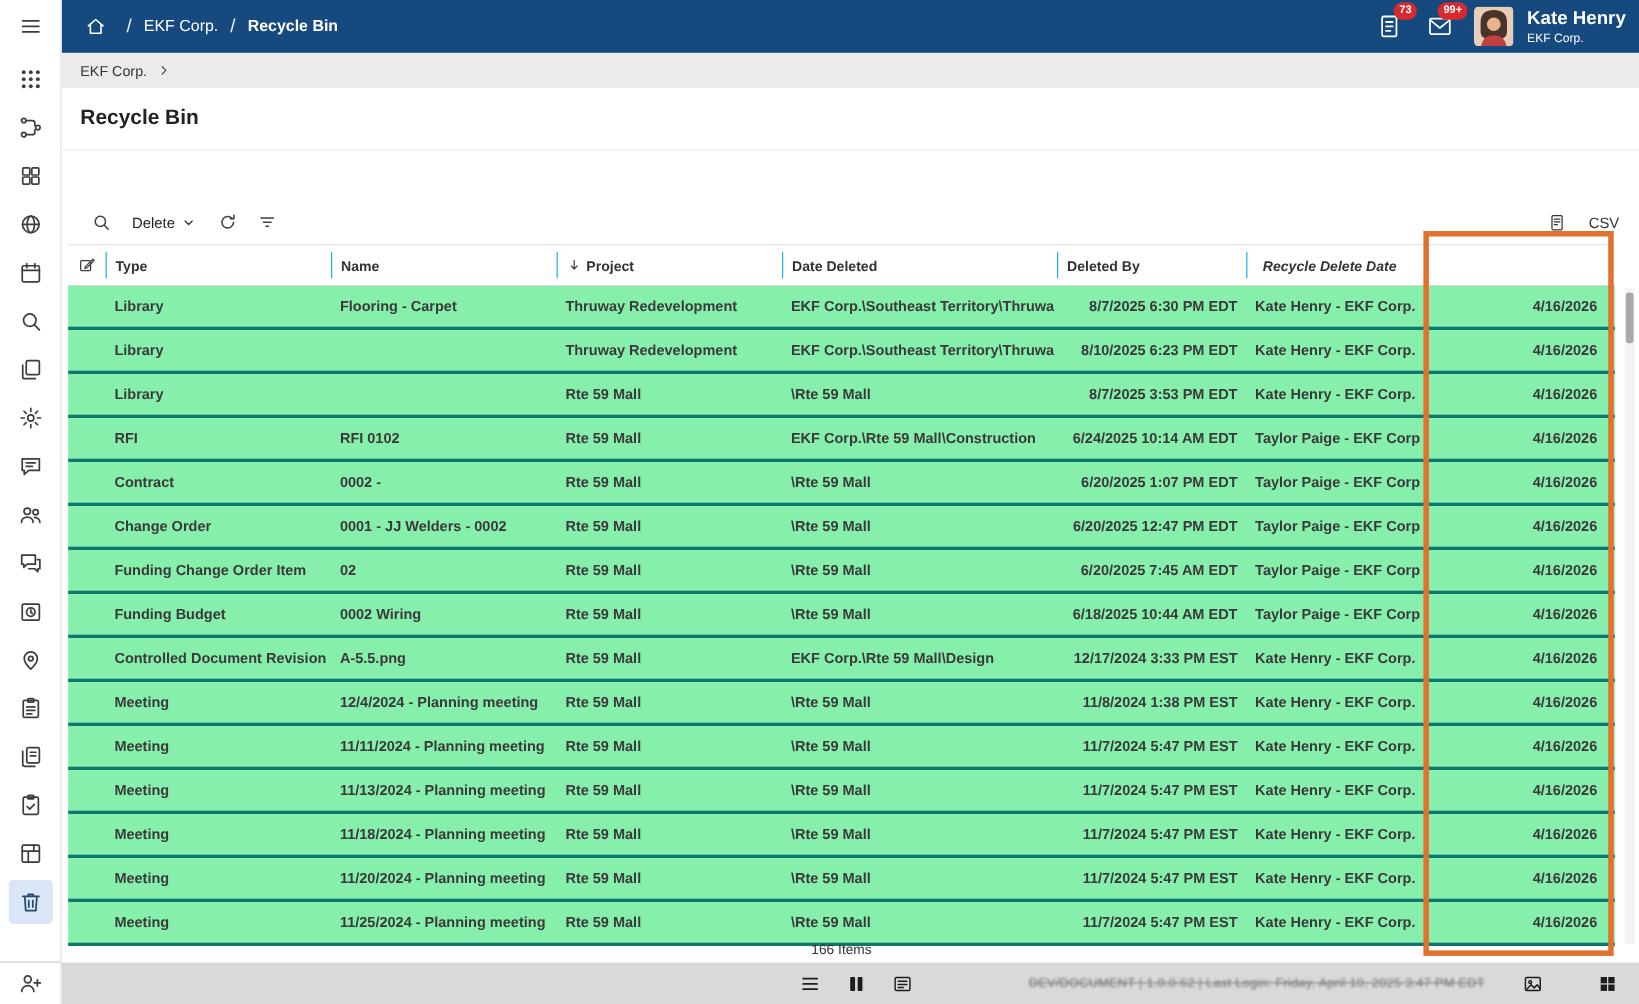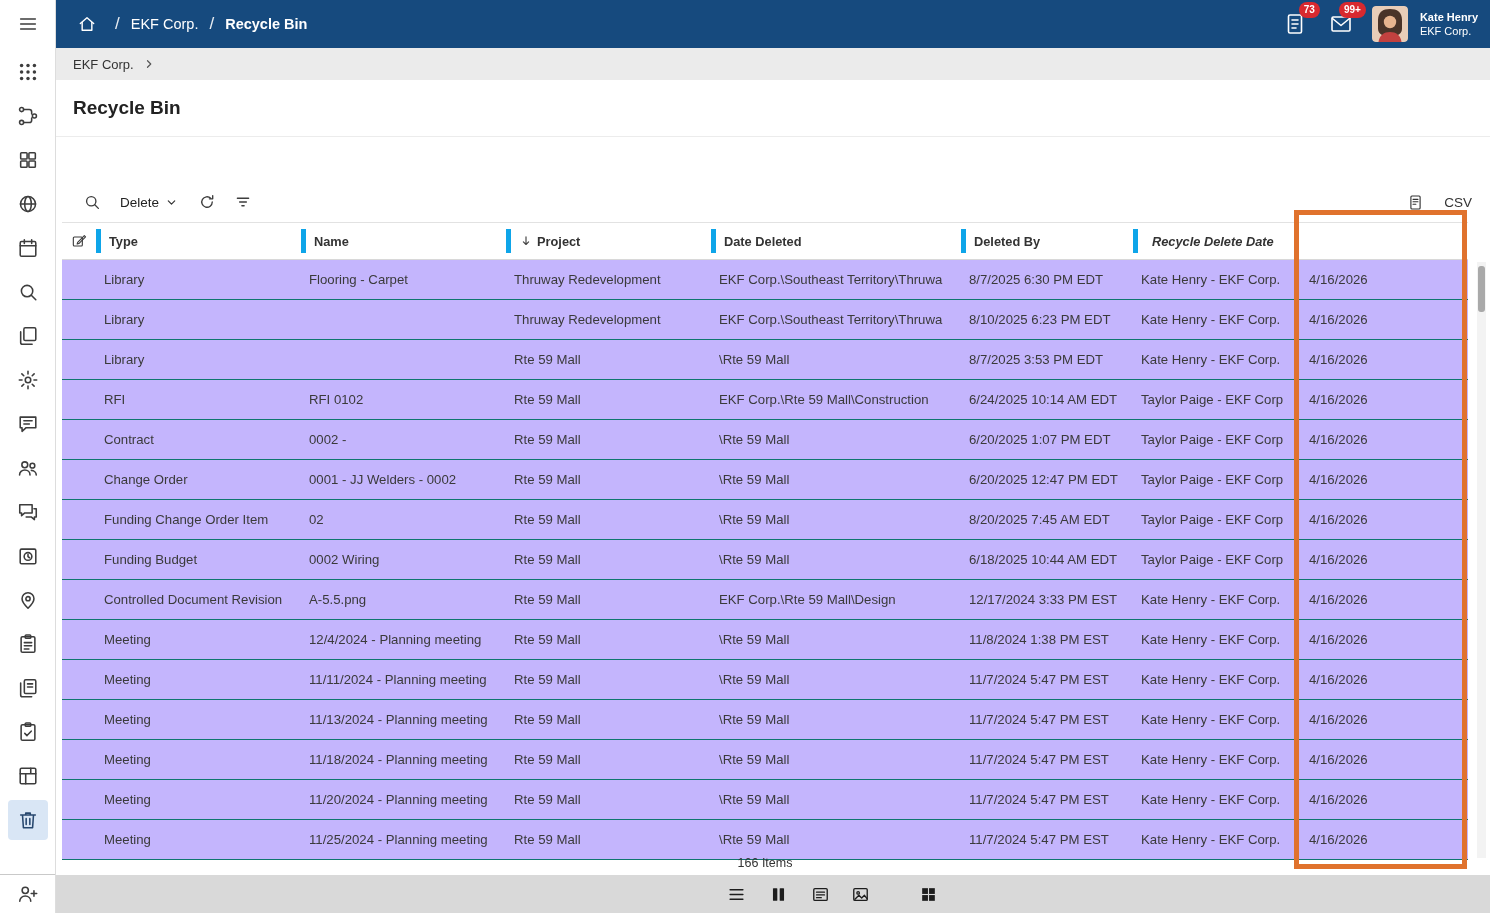--- a/index.html
+++ b/index.html
@@ -31,21 +31,21 @@
   .crumb { font-size:14.5px; cursor:pointer; }
   .crumb.current { font-weight:bold; cursor:default; }
   .nav-right { margin-left:auto; display:flex; align-items:center; gap:16px; }
   .badge-wrap { position:relative; width:30px; height:30px; display:flex; align-items:center; justify-content:center; cursor:pointer; }
   .badge-wrap svg { width:24px; height:24px; }
   .badge { position:absolute; top:-7px; right:-10px; background:var(--badge-red,#d8292f); color:#fff;
     font-size:10px; font-weight:bold; line-height:1; padding:3px 5px; border-radius:9px; min-width:12px; text-align:right; }
   .avatar { width:36px; height:36px; border-radius:4px; overflow:hidden; cursor:pointer; flex:0 0 auto; }
   .avatar svg { width:36px; height:36px; }
   .userblock { line-height:1.3; margin-left:-4px; }
-  .user-name { font-size:11px; font-weight:bold; }
+  .user-name { font-size:17px; font-weight:bold; }
   .user-org { font-size:11px; }
 
   
   #crumbbar { position:absolute; left:56px; right:0; top:48px; height:32px; background:var(--crumbbar-bg,#ebebeb);
     display:flex; align-items:center; padding-left:17px; gap:9px; z-index:4; }
   #crumbbar .crumb2 { font-size:13px; color:#333; cursor:pointer; }
   #crumbbar .chev svg { width:12px; height:12px; color:#555; }
 
   
   #titlebar { position:absolute; left:56px; right:0; top:80px; height:57px; background:#fff;
@@ -62,28 +62,28 @@
     cursor:pointer; font-size:13.5px; color:#222; }
   #view-dropdown svg { width:11px; height:11px; color:#333; }
   #csv-btn { margin-left:auto; display:flex; align-items:center; gap:20px; cursor:pointer; color:#333; font-size:13.5px; }
   #csv-btn svg { width:17px; height:17px; }
 
   
   #tablewrap { position:absolute; left:62px; top:222px; width:1406px; z-index:2; }
   .thead, .tr { display:grid; grid-template-columns:34px 205px 205px 205px 250px 172px 168px 1fr; }
   .thead { height:38px; border-top:1px solid #e2e2e2; border-bottom:1px solid #d8d8d8; align-items:center; }
   .th { font-size:12.8px; font-weight:bold; color:#333; padding:0 8px; display:flex; align-items:center;
-    gap:4px; height:24px; border-left:5px solid #0ea5e9; cursor:pointer; overflow:hidden; white-space:nowrap; }
+    gap:4px; height:24px; border-left:1px solid #0ea5e9; cursor:pointer; overflow:hidden; white-space:nowrap; }
   .th:first-child { border-left:none; justify-content:center; color:#3d3d3d; }
   .th svg.edit { width:16px; height:16px; }
   .th .sort-icon svg { width:14px; height:14px; color:#444; }
   .th.last { padding-left:14px;font-style:italic; }
-  .tr { height:40px; border-bottom:1px solid #0f766e; align-items:center; cursor:pointer; background:#c4b5fd; }
+  .tr { height:40px; border-bottom:3px solid #0f766e; align-items:center; cursor:pointer; background:#86efac;font-weight:bold; }
   .td { padding:0 8px; font-size:13.2px; color:#3a3a3a; white-space:nowrap; overflow:hidden; }
-  .td.num { text-align:left; }
+  .td.num { text-align:right; }
   .td.recycle { padding-right:16px; }
   #items-count { position:absolute; left:62px; top:856px; width:1406px; text-align:center;
     font-size:12.5px; color:#333; z-index:3; }
 
   
   #v-scrollbar { position:absolute; left:1477px; top:262px; width:9px; height:596px; background:#f3f3f3; z-index:4; }
   #v-thumb { position:absolute; top:4px; left:1px; width:7px; height:46px; background:#a9a9a9; border-radius:3px; cursor:pointer; }
 
   
   #annotation { position:absolute; left:1294px; top:210px; width:173px; height:659px;
@@ -461,21 +461,21 @@
     <div class="td num">6/20/2025 12:47 PM EDT</div>
     <div class="td">Taylor Paige - EKF Corp</div>
     <div class="td num recycle">4/16/2026</div>
   </div>
       <div class="tr">
     <div class="td td-edit"></div>
     <div class="td">Funding Change Order Item</div>
     <div class="td">02</div>
     <div class="td">Rte 59 Mall</div>
     <div class="td">\Rte 59 Mall</div>
-    <div class="td num">8/20/2025 7:45 AM EDT</div>
+    <div class="td num">6/20/2025 7:45 AM EDT</div>
     <div class="td">Taylor Paige - EKF Corp</div>
     <div class="td num recycle">4/16/2026</div>
   </div>
       <div class="tr">
     <div class="td td-edit"></div>
     <div class="td">Funding Budget</div>
     <div class="td">0002 Wiring</div>
     <div class="td">Rte 59 Mall</div>
     <div class="td">\Rte 59 Mall</div>
     <div class="td num">6/18/2025 10:44 AM EDT</div>
@@ -576,20 +576,21 @@
           <rect x="13.5" y="4" width="5.5" height="16" rx="0.8"></rect>
         </svg>
     </span>
     <span>
       <svg viewBox="0 0 24 24" fill="none" stroke="currentColor" stroke-width="1.7" stroke-linecap="round">
           <rect x="3.5" y="4.5" width="17" height="15" rx="1.5"></rect>
           <path d="M7 9h10M7 12.5h10M7 16h6"></path>
         </svg>
     </span>
   </div>
+  <div class="status-text">DEV/DOCUMENT  |  1.0.0.62  |  Last Login: Friday, April 10, 2025 3:47 PM EDT</div>
   <div class="right-icons">
     <span>
       <svg viewBox="0 0 24 24" fill="none" stroke="currentColor" stroke-width="1.7" stroke-linecap="round" stroke-linejoin="round">
           <rect x="3.5" y="4.5" width="17" height="15" rx="1.5"></rect>
           <circle cx="9" cy="10" r="1.6"></circle>
           <path d="M5 18l5-5 3.5 3.5L17 13l3.5 4.5"></path>
         </svg>
     </span>
     <span>
       <svg viewBox="0 0 24 24" fill="currentColor">

